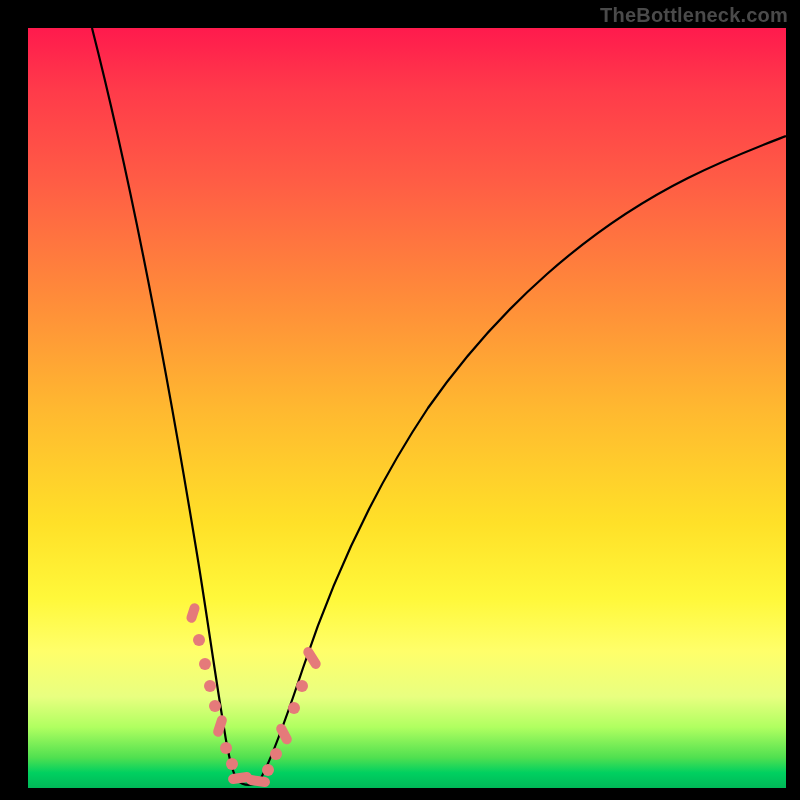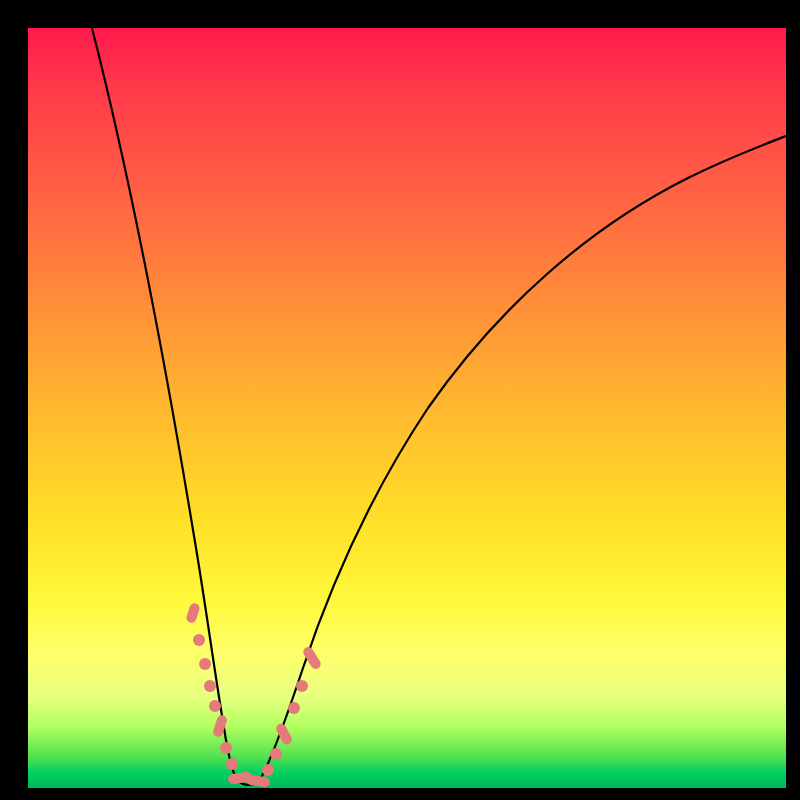--- a/index.html
+++ b/index.html
@@ -108,13 +108,14 @@
 
         <circle class="marker" cx="240" cy="742" r="6"></circle>
         <circle class="marker" cx="248" cy="726" r="6"></circle>
         <rect class="pill" x="-11" y="-5" width="22" height="10" rx="5" ry="5" transform="translate(256 706) rotate(62)"></rect>
         <circle class="marker" cx="266" cy="680" r="6"></circle>
         <circle class="marker" cx="274" cy="658" r="6"></circle>
         <rect class="pill" x="-12" y="-5" width="24" height="10" rx="5" ry="5" transform="translate(284 630) rotate(58)"></rect>
       </g>
     </svg>
   </div>
+  <div class="watermark">TheBottleneck.com</div>
 </div>
 
 </body></html>

